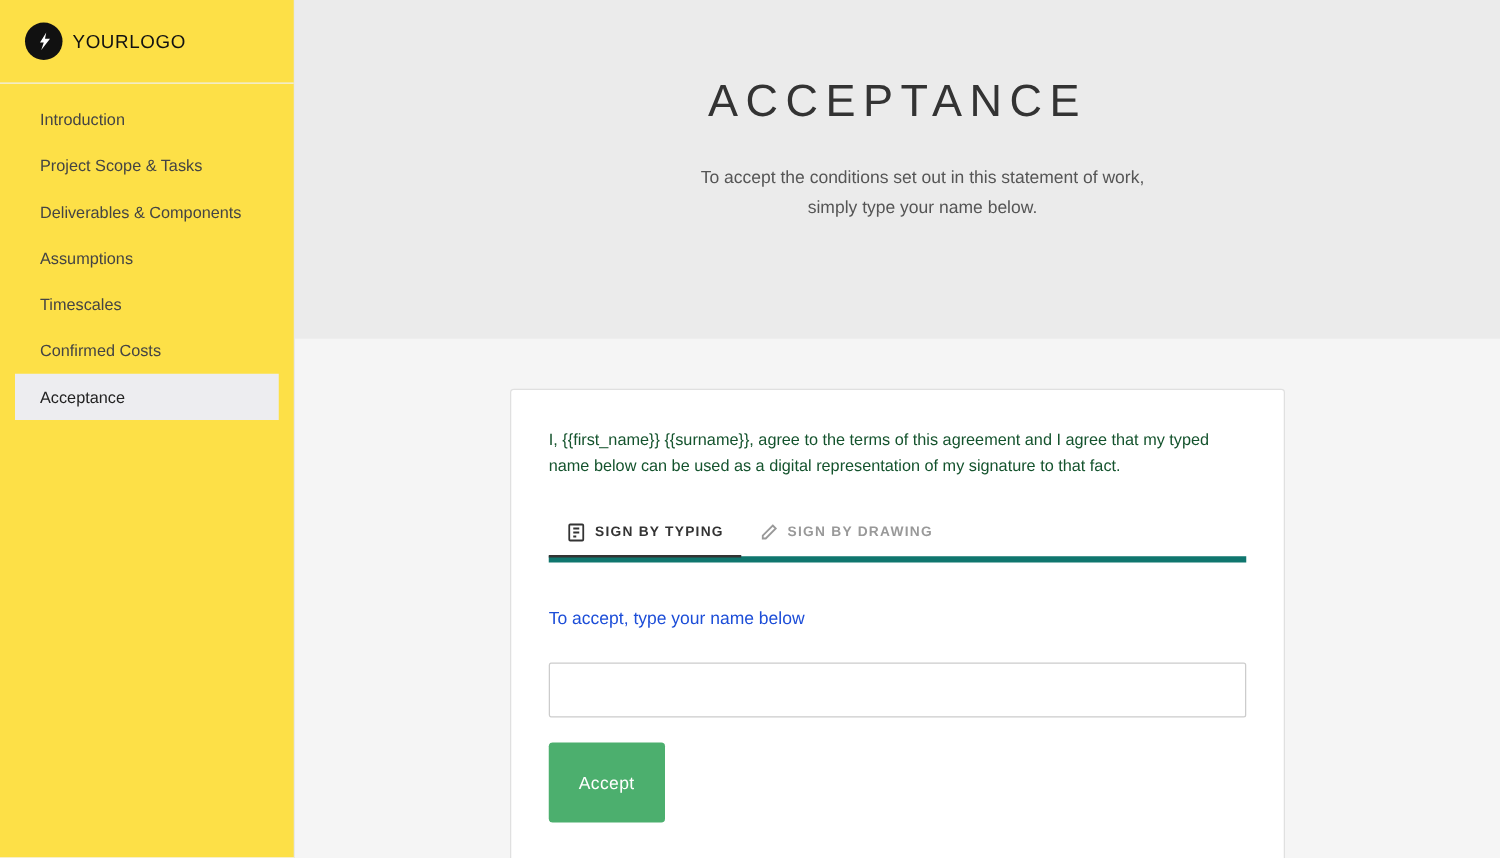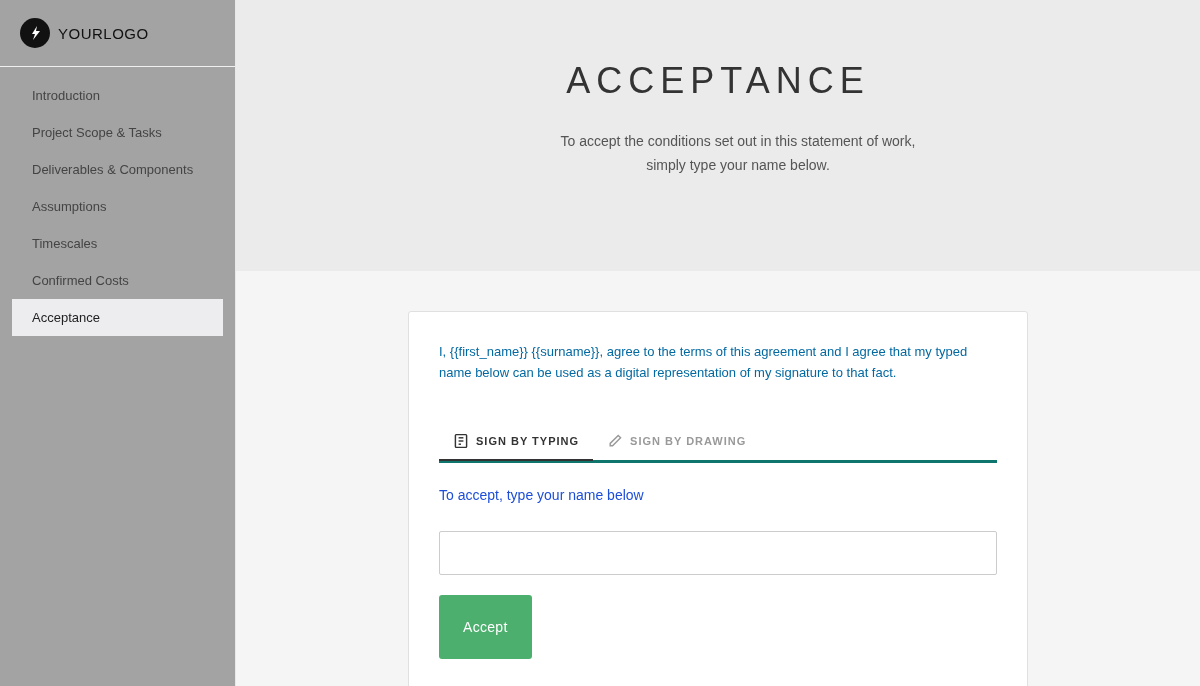--- a/index.html
+++ b/index.html
@@ -9,21 +9,21 @@
       display: flex;
       height: 686px;
       width: 1200px;
       overflow: hidden;
     }
 
     
     .sidebar {
       width: 236px;
       min-width: 236px;
-      background: #a3a3a3;
+      background: #fde047;
       border-right: 1px solid #e8e8e8;
       display: flex;
       flex-direction: column;
       height: 100%;
     }
 
     .sidebar-logo {
       display: flex;
       align-items: center;
       gap: 8px;
@@ -128,30 +128,30 @@
       background: #ffffff;
       border: 1px solid #e0e0e0;
       border-radius: 3px;
       padding: 30px 30px 35px;
       max-width: 620px;
       margin: 0 auto;
     }
 
     .agreement-text {
       font-size: 13px;
-      color: #0369a1;
+      color: #14532d;
       line-height: 1.6;
-      margin-bottom: 39px;
+      margin-bottom: 24px;
     }
 
     
     .sign-tabs {
       display: flex;
-      border-bottom: 3px solid #0f766e;
-      margin-bottom: 24px;
+      border-bottom: 5px solid #0f766e;
+      margin-bottom: 36px;
     }
 
     .sign-tab {
       display: flex;
       align-items: center;
       gap: 7px;
       padding: 10px 14px;
       font-size: 11px;
       font-weight: 600;
       letter-spacing: 1px;

